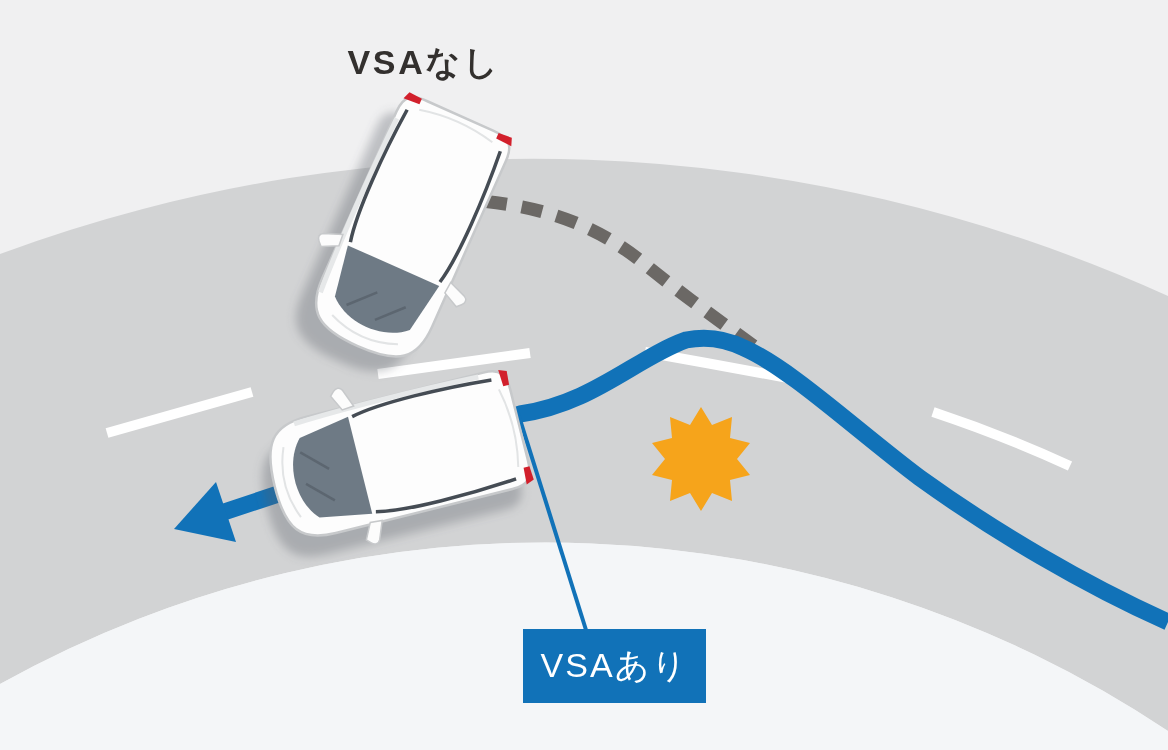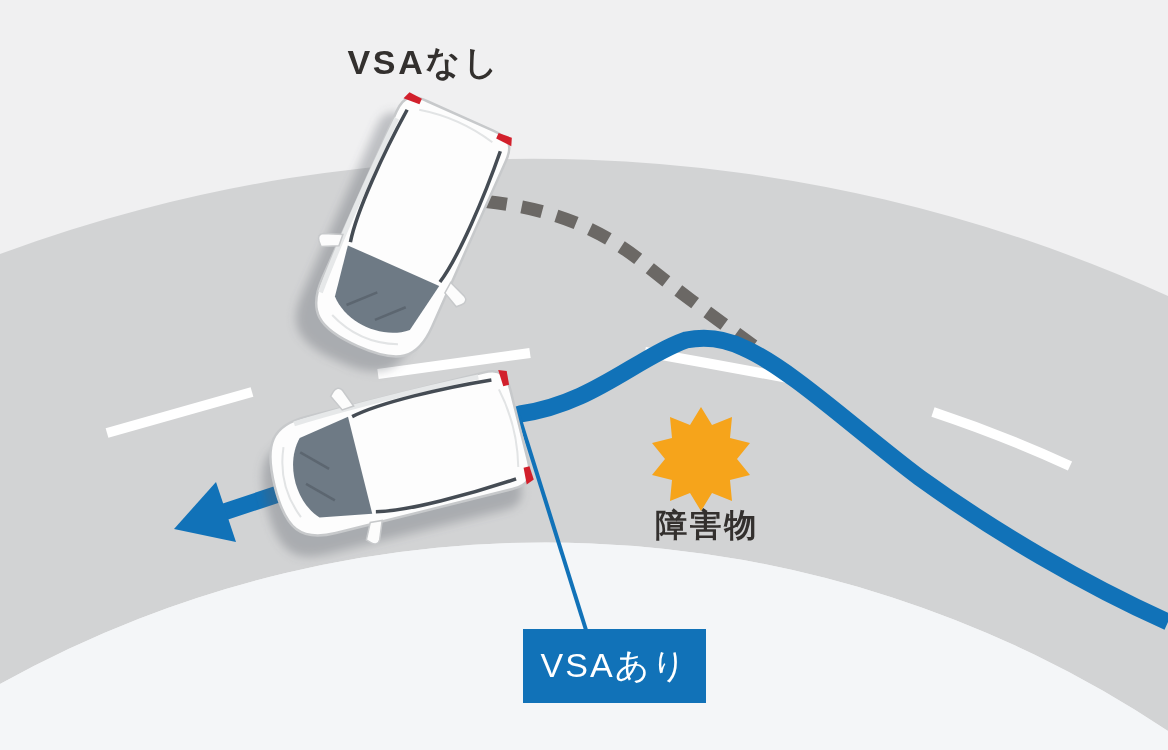--- a/index.html
+++ b/index.html
@@ -84,19 +84,18 @@
     <use href="#car" transform="translate(409,231) rotate(24)"></use>
 
     <use href="#car-sil" class="car-shadow" filter="url(#soft)" transform="translate(389,477) rotate(76)"></use>
     <use href="#car" transform="translate(397,456) rotate(76)"></use>
 
     <polygon class="star" points="701,407 712,425 732,417 730,438 750,443 737,459 750,475 730,480 732,501 712,493 701,511 690,493 670,501 672,480 652,475 665,459 652,443 672,438 670,417 690,425"></polygon>
   </svg>
 
   <div class="label label-no-vsa">VSAなし</div>
 
-  <div class="label label-obstacle">障害物</div>
 
   <div class="vsa-box">
     <span>VSAあり</span>
   </div>
 
 </div>
 
 </body></html>

